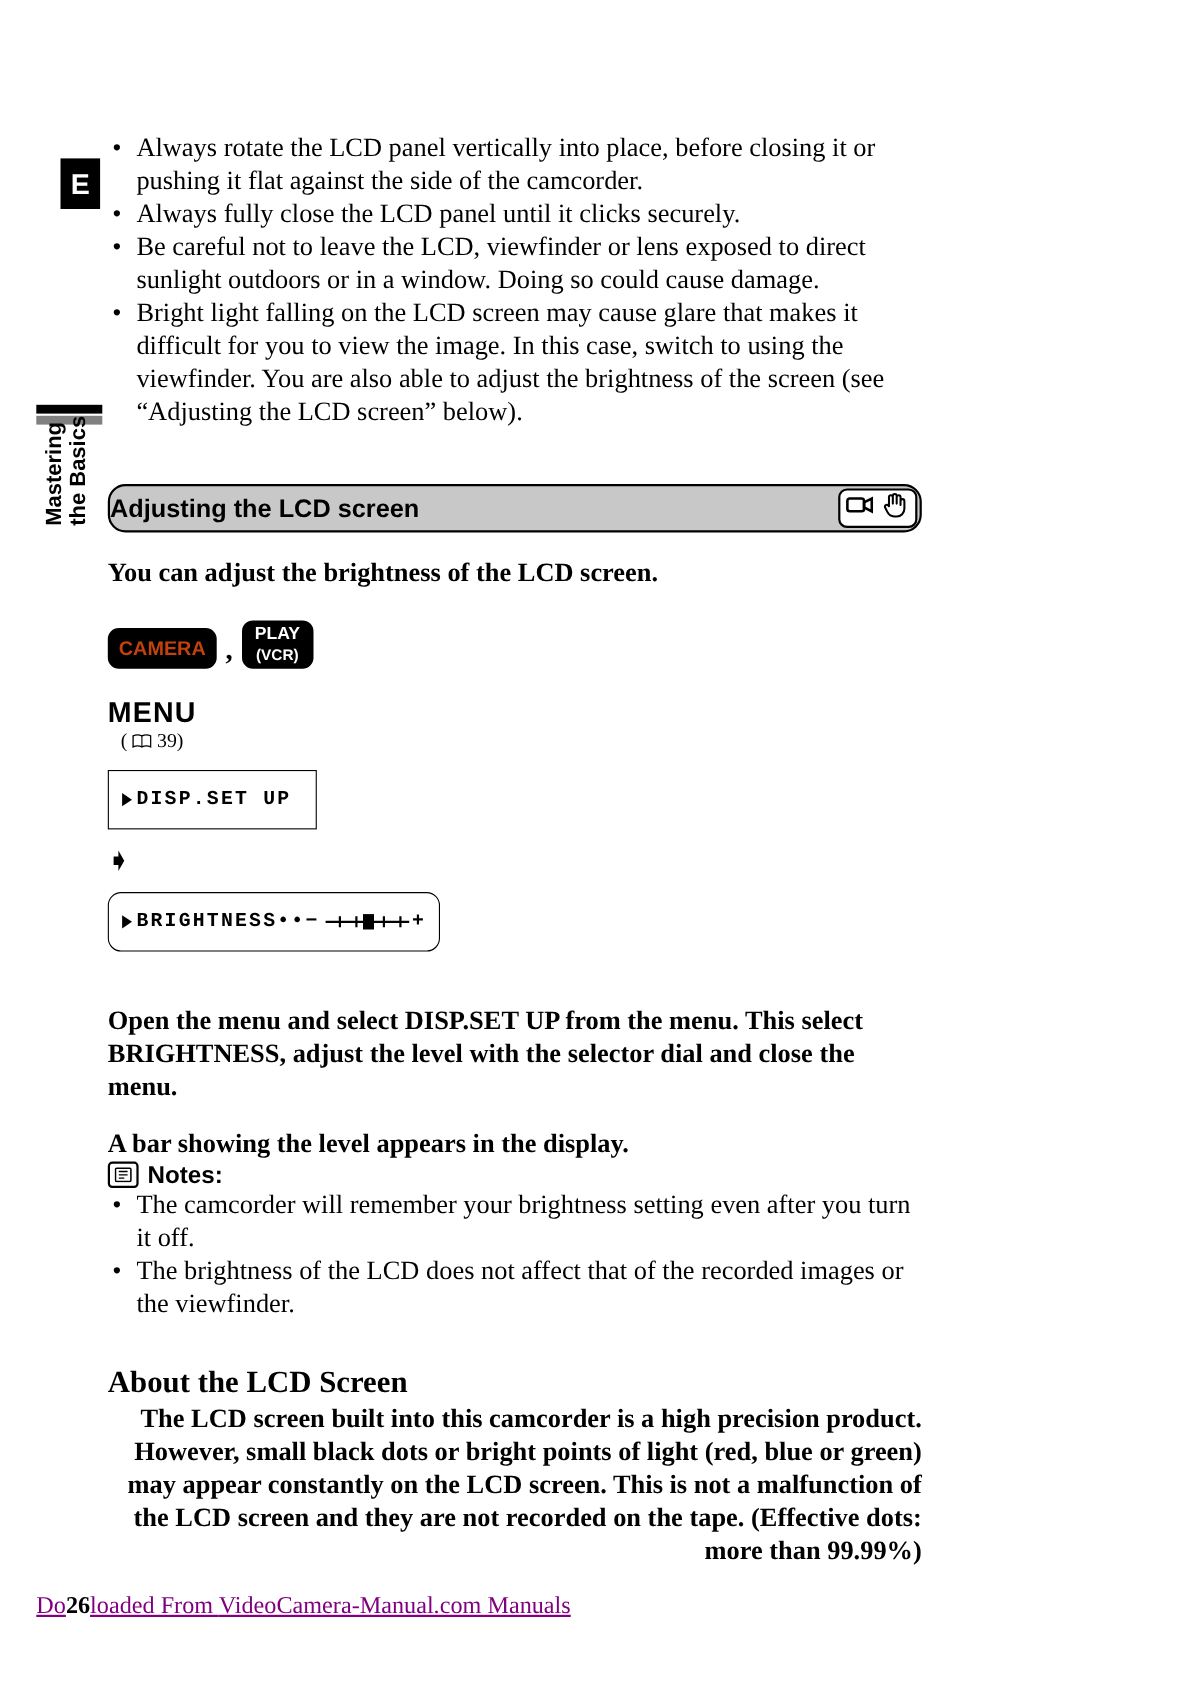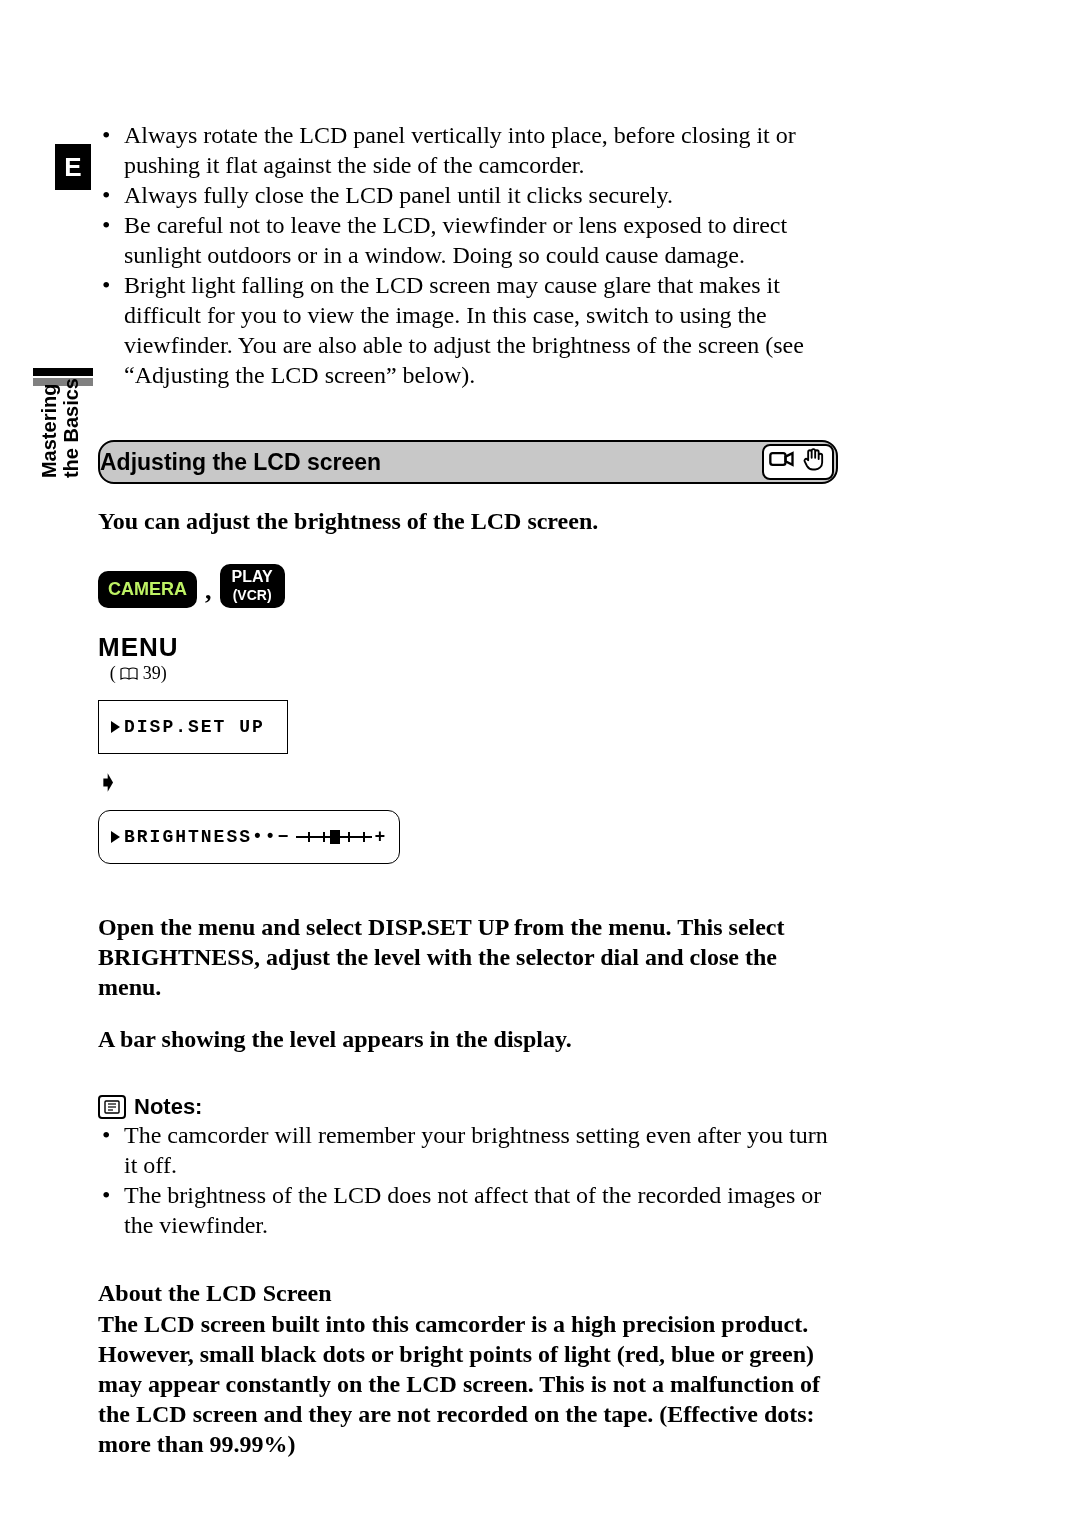--- a/index.html
+++ b/index.html
@@ -24,44 +24,44 @@
 
   .section-header { margin-top: 50px; position: relative; height: 44px; border: 2px solid #000; border-radius: 16px; background: #c8c8c8; display: flex; align-items: center; padding-left: 0; font-family: Arial, sans-serif; font-weight: bold; font-size: 23px; }
   .section-icons { position: absolute; right: 2px; top: 2px; height: 36px; width: 72px; border: 2px solid #000; border-radius: 8px; background: #fff; display:flex; align-items:center; justify-content: space-evenly; }
   .section-icons svg { width: 28px; height: 28px; }
 
   .para { font-size: 24px; line-height: 30px; margin-top: 22px; font-weight: bold; }
 
   
   .mode-row { display: flex; align-items: flex-end; gap: 8px; margin-top: 28px; }
   .badge { border: 2px solid #000; border-radius: 10px; font-family: Arial, sans-serif; font-weight: bold; text-align: center; }
-  .badge-camera { background: #000; color: #bef264; padding: 6px 8px; font-size: 18px; }
+  .badge-camera { background: #000; color: #c2410c; padding: 6px 8px; font-size: 18px; }
   .comma { font-size: 26px; font-weight: bold; padding-bottom: 2px; }
   .badge-play { background: #000; color: #fff; padding: 2px 10px; font-size: 16px; line-height: 18px; }
   .badge-play .sub { font-size: 14px; }
 
   
   .flow-row { display: flex; align-items: flex-start; gap: 14px; margin-top: 24px; flex-direction: column; }
   .menu-block { text-align: center; }
   .menu-title { font-family: Arial, sans-serif; font-weight: 900; font-size: 26px; letter-spacing: 1px; }
   .menu-ref { font-size: 18px; }
   .book-icon { display:inline-block; vertical-align: -2px; }
   .step-box { border: 1.5px solid #000; height: 54px; min-width: 190px; display: flex; align-items: center; padding: 0 12px; font-family: "Courier New", monospace; font-weight: bold; font-size: 18px; letter-spacing: 2px; }
   .step-box.wide { min-width: 210px; border-radius: 12px; }
   .arrow-between { font-family: Arial, sans-serif; font-size: 24px; font-weight: bold; }
   .slider-glyph { display:inline-flex; align-items:center; margin-left:4px; }
   .slider-glyph svg { height: 16px; width: 80px; }
   .play-tri { display:inline-block; width:0; height:0; border-top:6px solid transparent; border-bottom:6px solid transparent; border-left:9px solid #000; margin-right:4px; vertical-align: 0px; }
 
   .instruction { font-size: 24px; line-height: 30px; font-weight: bold; margin-top: 48px; }
 
-  .notes-head { font-family: Arial, sans-serif; font-weight: bold; font-size: 22px; margin-top: 40px; display:flex; align-items:center; gap:8px; }
+  .notes-head { font-family: Arial, sans-serif; font-weight: bold; font-size: 22px; display:flex; align-items:center; gap:8px; }
   .notes-icon { border:2px solid #000; border-radius:4px; width:28px; height:24px; display:inline-flex; align-items:center; justify-content:center; font-size:14px; }
 
-  .sub-head { font-size: 24px; font-weight: bold; margin-top: 40px; }
+  .sub-head { font-size: 28px; font-weight: bold; margin-top: 40px; }
 
   .footer { position: absolute; left: 33px; bottom: 60px; font-size: 22px; color: #800080; }
   .footer .pn { color: #000; font-weight: bold; }
   .footer .u { text-decoration: underline; }
 </style>
 </head>
 <body>
 
 <div class="page">
 
@@ -162,18 +162,21 @@
           </svg>
       </span>
       <span>Notes:</span>
     </div>
     <ul class="bullets">
       <li>The camcorder will remember your brightness setting even after you turn it off.</li>
       <li>The brightness of the LCD does not affect that of the recorded images or the viewfinder.</li>
     </ul>
 
     <p class="sub-head">About the LCD Screen</p>
-    <p class="para" style="margin-top:2px;">The LCD screen built into this camcorder is a high precision product. However, small black dots or bright points of light (red, blue or green) may appear constantly on the LCD screen. This is not a malfunction of the LCD screen and they are not recorded on the tape. (Effective dots: more than 99.99%)</p>
+    <p class="para" style="margin-top:2px;text-align:right;">The LCD screen built into this camcorder is a high precision product. However, small black dots or bright points of light (red, blue or green) may appear constantly on the LCD screen. This is not a malfunction of the LCD screen and they are not recorded on the tape. (Effective dots: more than 99.99%)</p>
 
   </div>
 
+  <div class="footer">
+    <span class="u">Do</span><span class="pn">26</span><span class="u">loaded From </span><span class="u">VideoCamera-Manual.com Manuals</span>
+  </div>
 
 </div>
 
 </body></html>

